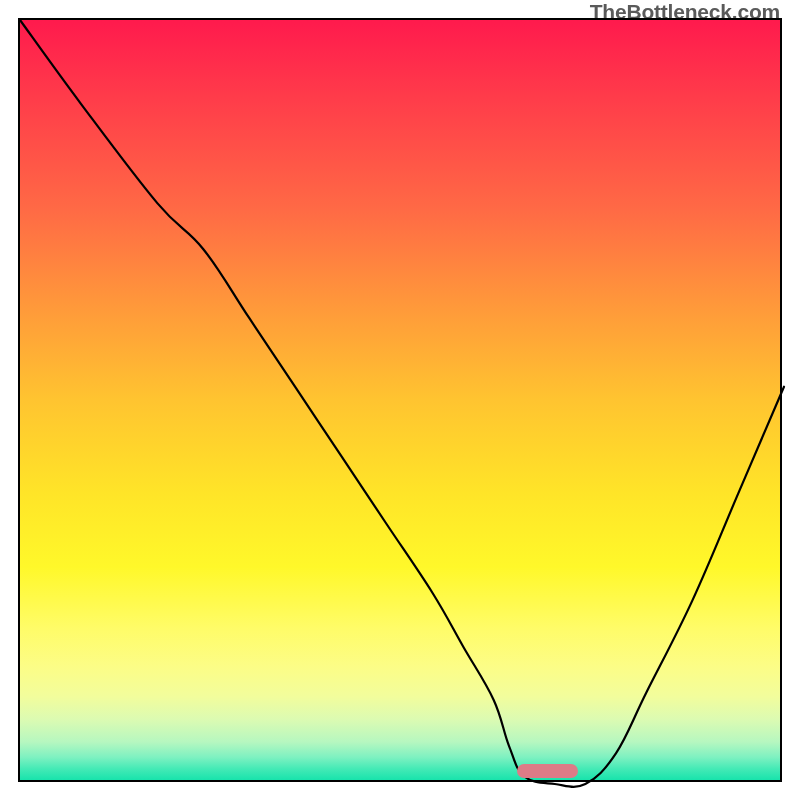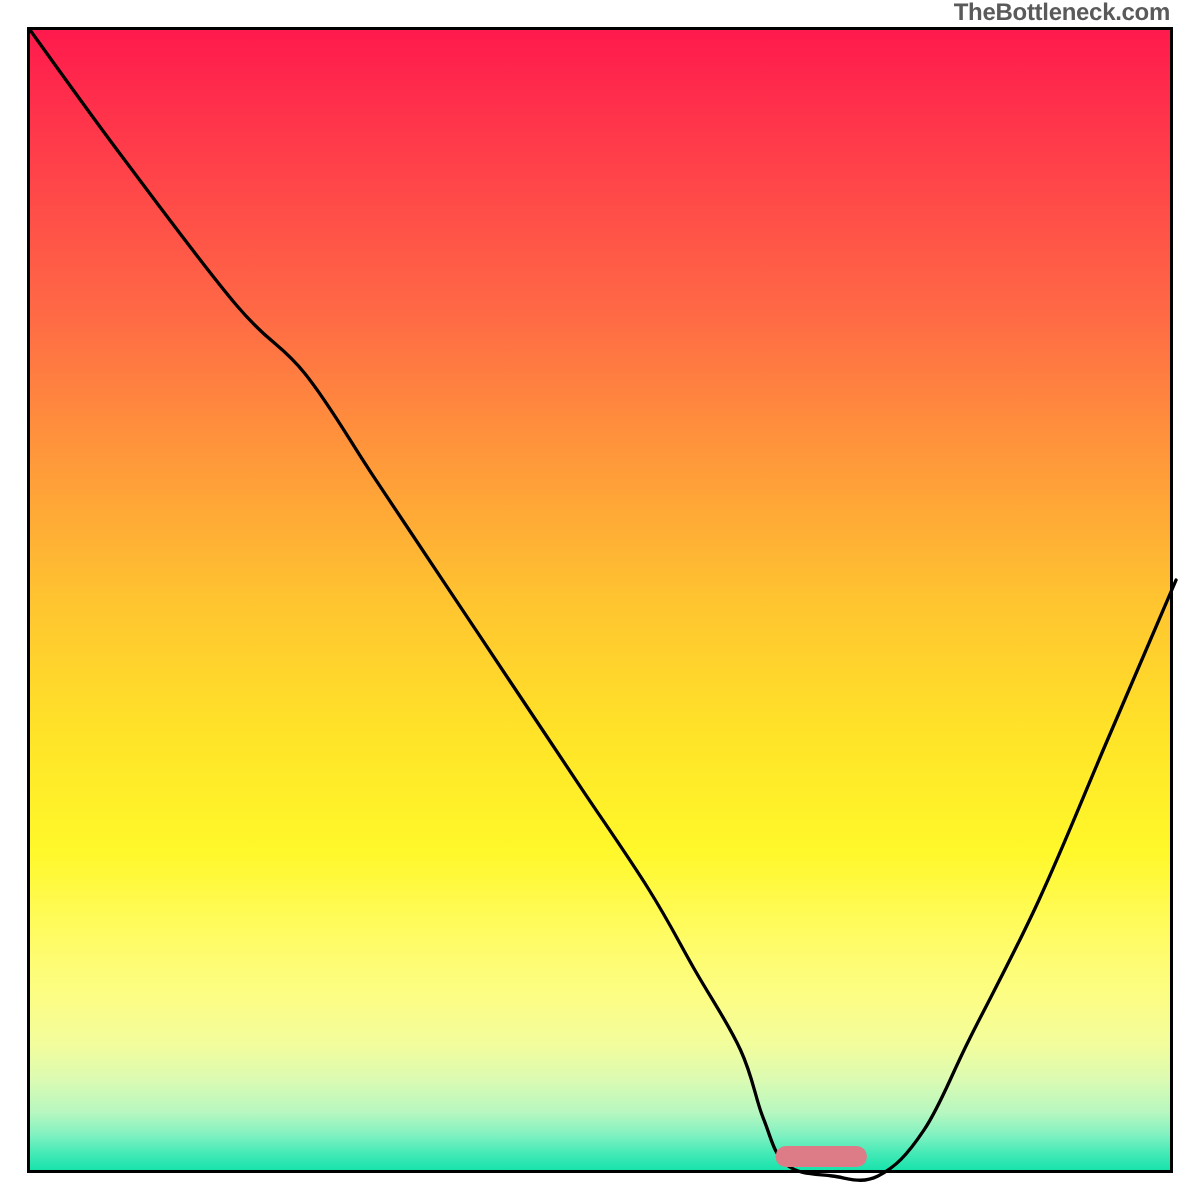--- a/index.html
+++ b/index.html
@@ -40,21 +40,21 @@
       #7ef1c1 97%,
       #45eab6 98.5%,
       #18e3ac 100%
     );
   }
   .attribution {
     position: absolute;
     top: 0px;
     right: 20px;
     font-family: Arial, Helvetica, sans-serif;
-    font-size: 16px;
+    font-size: 21px;
     font-weight: 600;
     color: #5a5a5a;
     letter-spacing: -0.2px;
   }
   svg.curve {
     position: absolute;
     left: 0;
     top: 0;
     width: 764px;
     height: 764px;

